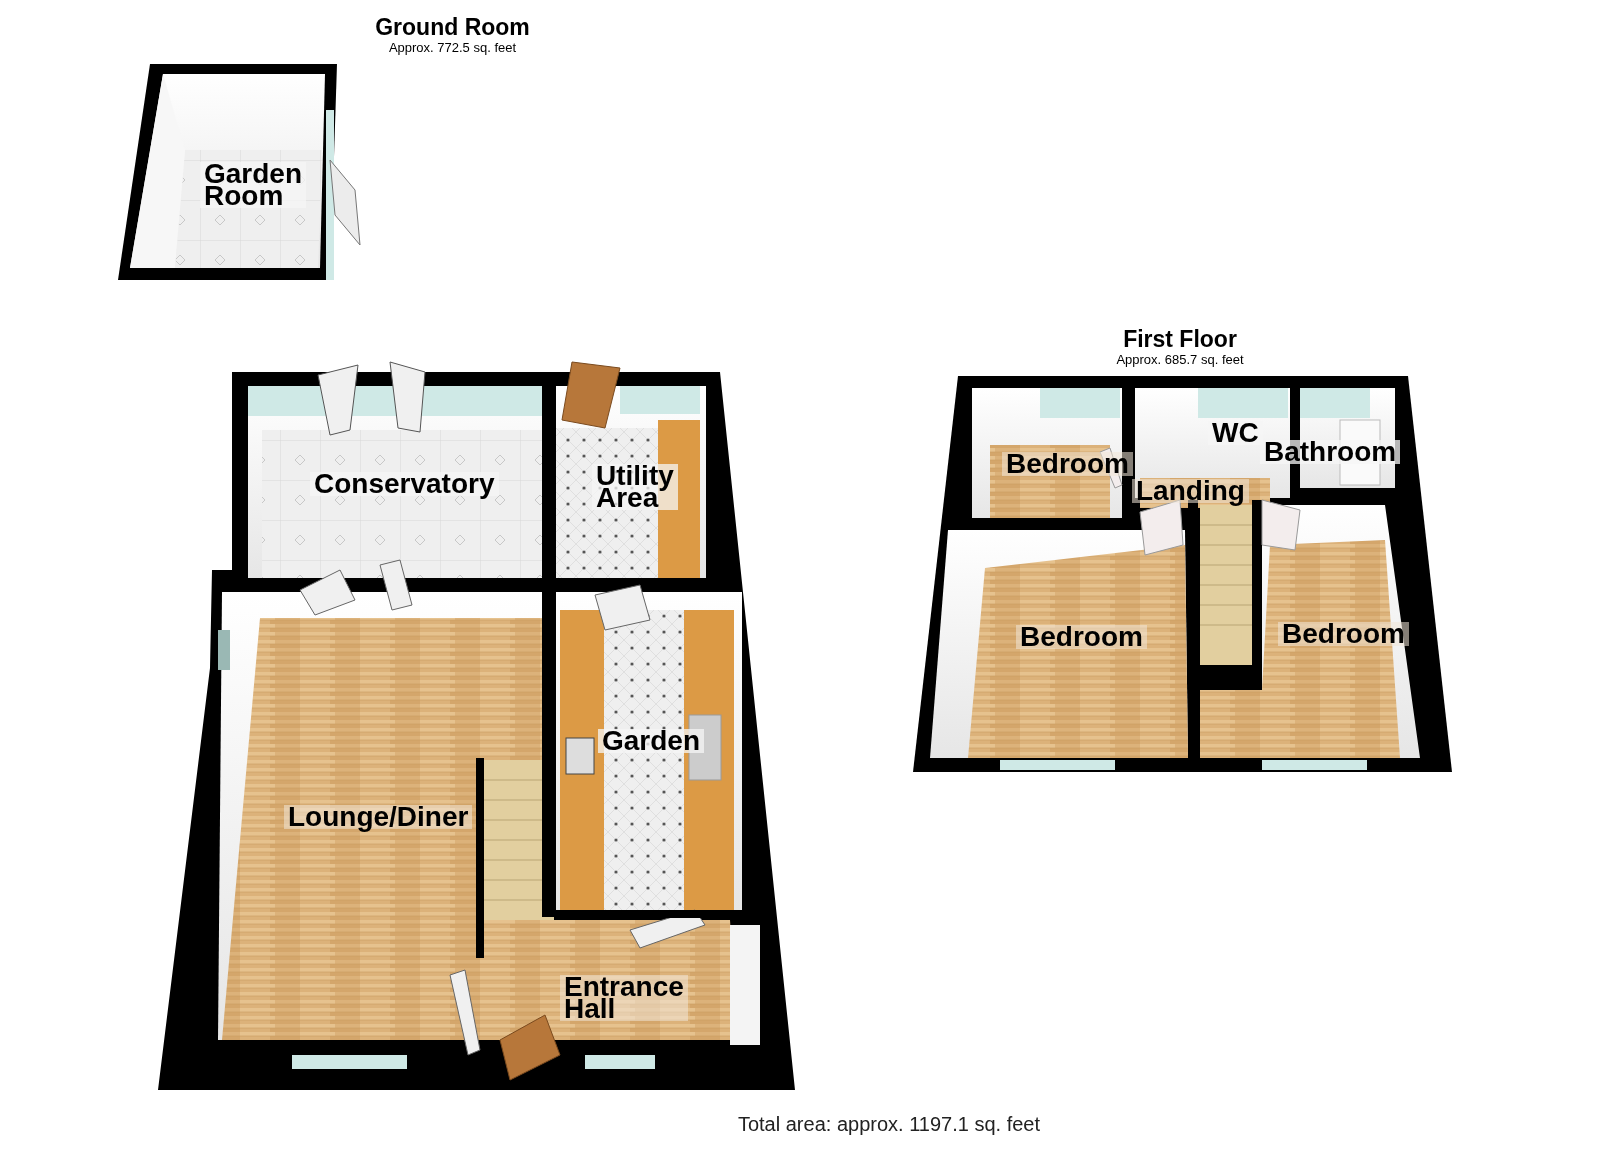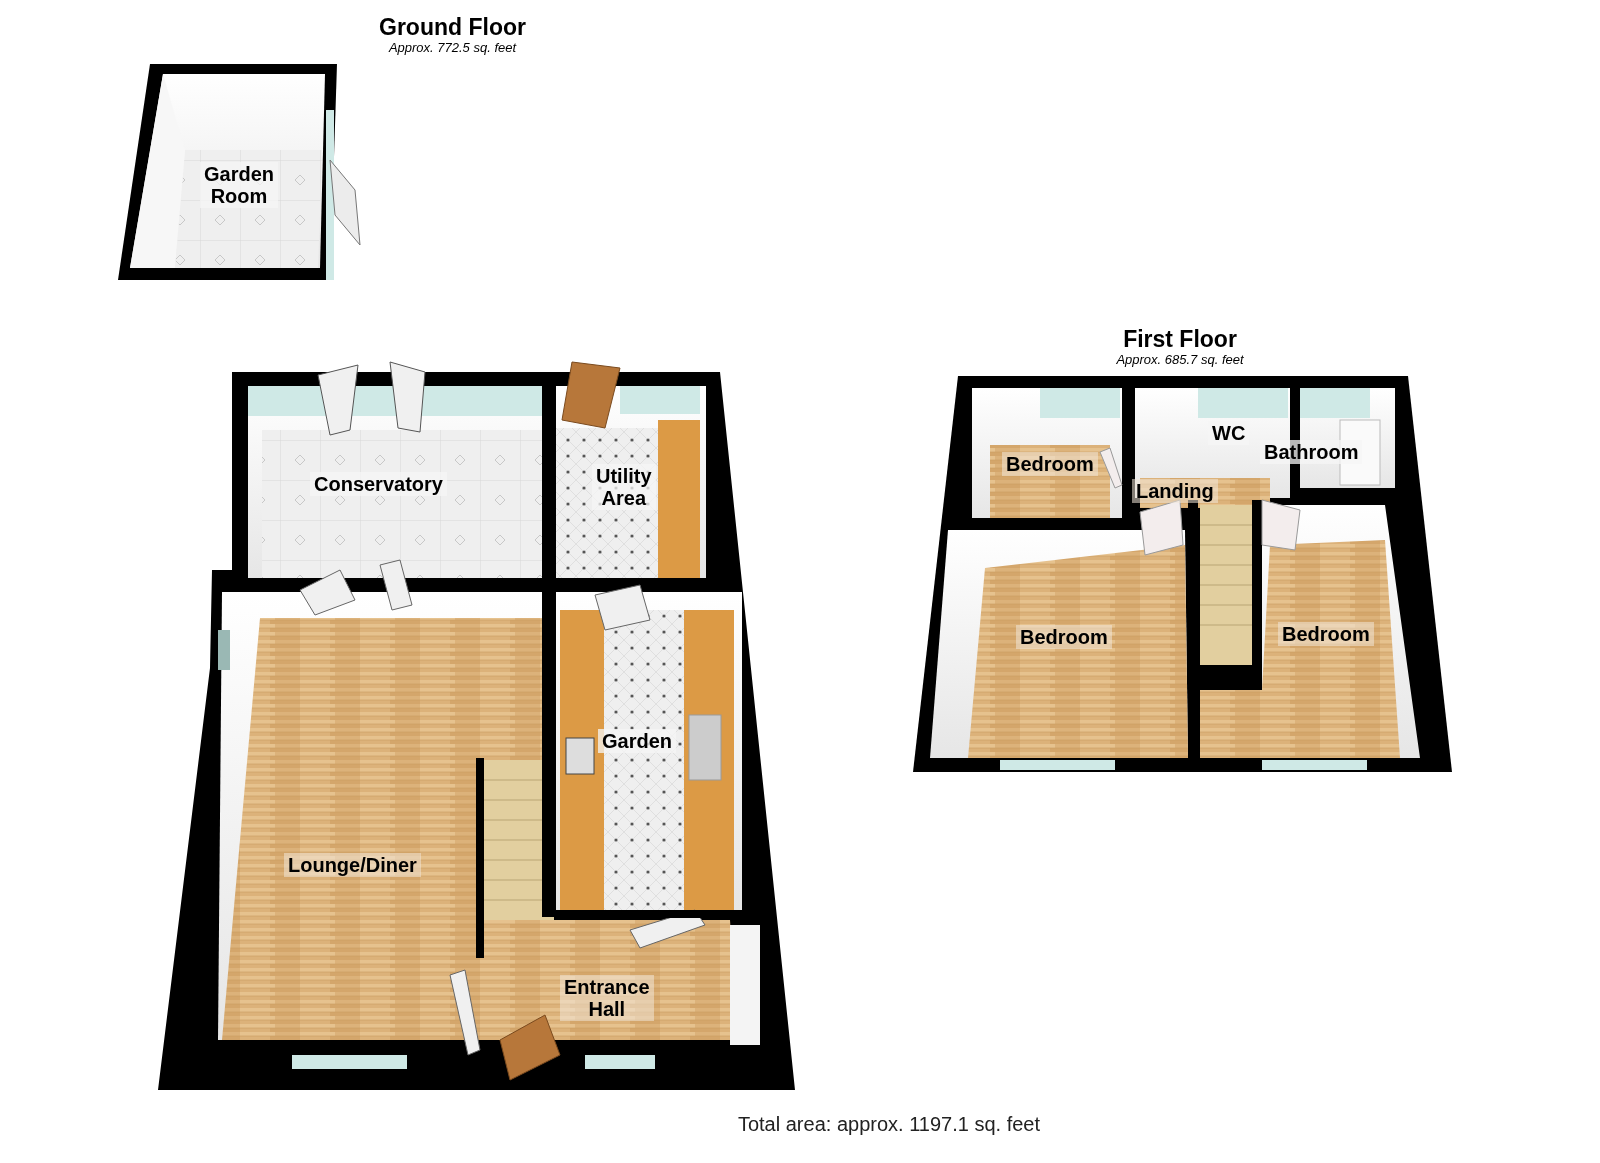--- a/index.html
+++ b/index.html
@@ -1,25 +1,25 @@
 <!DOCTYPE html>
 <html><head>
 <meta charset="utf-8">
 <style>
   html, body { margin: 0; padding: 0; background: #ffffff; }
   body { width: 1600px; height: 1163px; position: relative; overflow: hidden;
          font-family: "Liberation Sans", sans-serif; }
   #plan { position: absolute; left: 0; top: 0; }
   .floor-title { position: absolute; text-align: center; color: #000; }
   .floor-title .t { font-weight: bold; font-size: 23px; line-height: 26px; }
-  .floor-title .s { font-size: 13px; line-height: 15px; font-style: italic; }
+  .floor-title .s { font-size: 13px; line-height: 15px; }
   .total { position: absolute; left: 560px; top: 1113px; width: 480px; text-align: right;
            font-size: 20px; color: #222; }
-  .room-label { position: absolute; font-weight: bold; font-size: 20px; line-height: 22px;
-                color: #000; text-align: center; background: rgba(240,230,215,0.55);
+  .room-label { position: absolute; font-weight: bold; font-size: 28px; line-height: 22px;
+                color: #000; text-align: left; background: rgba(240,230,215,0.55);
                 padding: 1px 4px; white-space: pre-line; }
   .room-label.tile { background: rgba(245,245,245,0.75); }
 </style>
 </head>
 <body>
 
 <svg id="plan" width="1600" height="1163" viewBox="0 0 1600 1163" xmlns="http://www.w3.org/2000/svg">
   <defs>
     <pattern id="wood" width="60" height="8" patternUnits="userSpaceOnUse">
       <rect width="60" height="8" fill="#dcb27a"></rect>
@@ -147,35 +147,35 @@
     <polygon points="1140,512 1180,500 1183,545 1145,555" fill="#f3eded" stroke="#999"></polygon>
     <polygon points="1262,500 1300,510 1295,550 1262,545" fill="#f3eded" stroke="#999"></polygon>
     <polygon points="1100,452 1110,448 1122,485 1115,488" fill="#f3eded" stroke="#999"></polygon>
 
     <rect x="1000" y="760" width="115" height="10" fill="#cfe9e6"></rect>
     <rect x="1262" y="760" width="105" height="10" fill="#cfe9e6"></rect>
   </g>
 </svg>
 
 <div class="floor-title" style="left:340px; top:14px; width:225px;">
-  <div class="t">Ground Floor</div>
+  <div class="t">Ground Room</div>
   <div class="s">Approx. 772.5 sq. feet</div>
 </div>
 <div class="floor-title" style="left:1080px; top:326px; width:200px;text-align:center;">
   <div class="t">First Floor</div>
   <div class="s">Approx. 685.7 sq. feet</div>
 </div>
 
 <div class="room-label tile" style="left:200px; top:162px;">Garden
 Room</div>
 <div class="room-label tile" style="left:310px; top:472px;">Conservatory</div>
 <div class="room-label tile" style="left:592px; top:464px;">Utility
 Area</div>
 <div class="room-label tile" style="left:598px; top:729px;">Garden</div>
-<div class="room-label" style="left:284px; top:853px;">Lounge/Diner</div>
+<div class="room-label" style="left:284px; top:805px;">Lounge/Diner</div>
 <div class="room-label" style="left:560px; top:975px;">Entrance
 Hall</div>
 
 <div class="room-label" style="left:1002px; top:452px;">Bedroom</div>
 <div class="room-label tile" style="left:1208px; top:421px;">WC</div>
 <div class="room-label tile" style="left:1260px; top:440px;">Bathroom</div>
 <div class="room-label" style="left:1132px; top:479px;">Landing</div>
 <div class="room-label" style="left:1016px; top:625px;">Bedroom</div>
 <div class="room-label" style="left:1278px; top:622px;">Bedroom</div>
 

